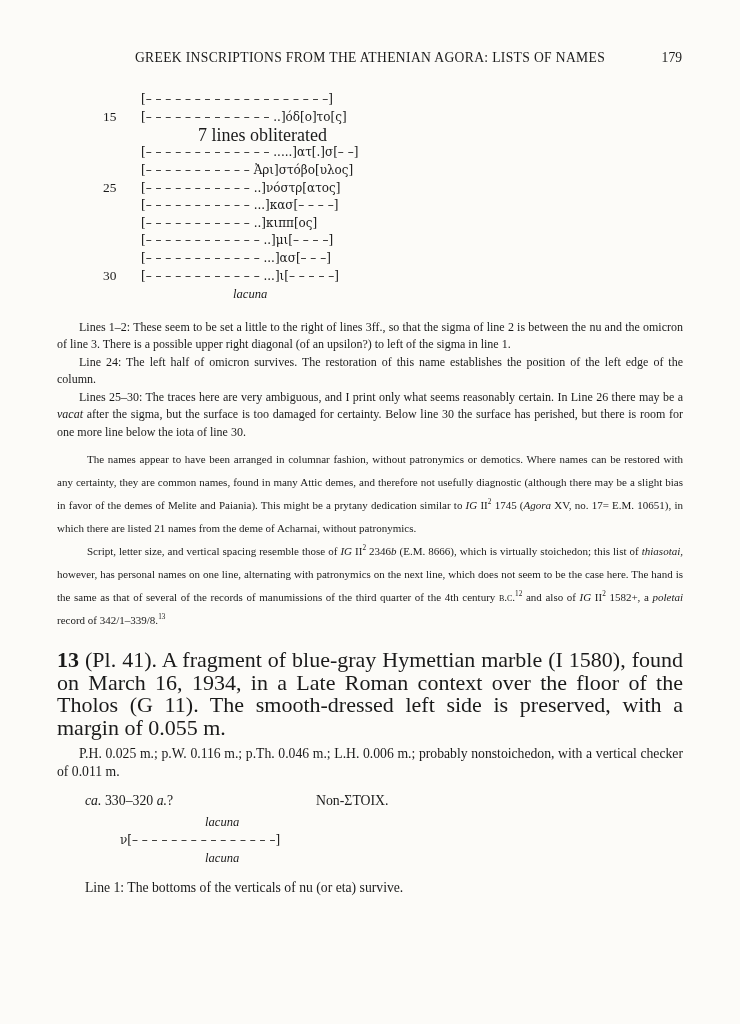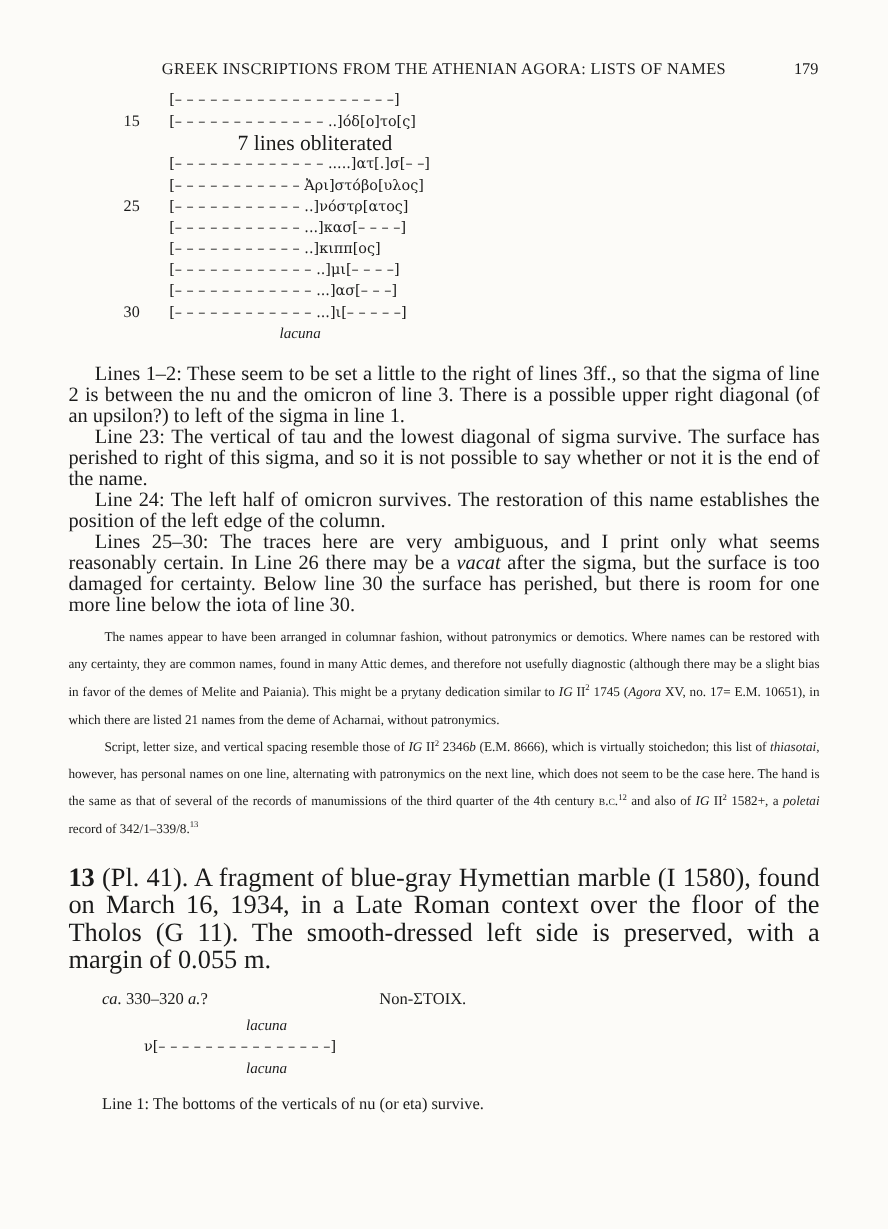--- a/index.html
+++ b/index.html
@@ -5,33 +5,33 @@
   * { box-sizing: border-box; }
   html, body { margin: 0; padding: 0; }
   body {
     width: 740px; height: 1024px; overflow: hidden;
     background: #fcfbf8; color: #1a1a1a;
     font-family: "Liberation Serif", serif;
   }
   .page { width: 626px; margin: 0 auto; padding-top: 50px; position: relative; }
 
   
-  .page-header { position: relative; text-align: center; font-size: 13.6px; letter-spacing: .35px; white-space: nowrap; margin-bottom: 9px; }
+  .page-header { position: relative; text-align: center; font-size: 13.6px; letter-spacing: .35px; white-space: nowrap; margin-bottom: 25px; }
   .page-number { position: absolute; right: 1px; top: 0; letter-spacing: 0; }
 
   
   .inscription { font-size: 13.4px; line-height: 17.4px; }
   .insc-row { display: flex; align-items: baseline; }
   .insc-num { width: 84px; padding-left: 46px; flex: none; }
   .insc-text { white-space: pre; font-family: "DejaVu Serif", "Liberation Serif", serif; font-size: 12px; }
   .insc-note { margin-left: 141px; font-size: 18px; line-height: 17.4px; }
   .insc-lacuna { margin-left: 176px; font-style: italic; font-size: 12.6px; padding-top: 1px; }
 
   
-  .commentary { margin-top: 15px; font-size: 17px; line-height: 17.5px; text-align: justify; }
+  .commentary { margin-top: 15px; font-size: 12px; line-height: 17.5px; text-align: justify; }
   .commentary p { margin: 0; text-indent: 22px; }
 
   
   .body-text { margin-top: 7px; font-size: 11px; line-height: 22.9px; text-align: justify; }
   .body-text p { margin: 0; text-indent: 30px; }
 
   
   .entry { margin-top: 17px; }
   .entry-head { margin: 0; font-size: 22px; line-height: 22.9px; text-align: justify; }
   .meas { margin: 5px 0 0 0; font-size: 13.7px; line-height: 17.5px; text-indent: 22px; text-align: justify; }
@@ -100,32 +100,32 @@
     </div>
     <div class="insc-row">
       <span class="insc-num">30</span>
       <span class="insc-text">[– – – – – – – – – – – – ...]ι[– – – – –]</span>
     </div>
     <div class="insc-lacuna">lacuna</div>
   </section>
 
   <section class="commentary">
     <p>Lines 1–2: These seem to be set a little to the right of lines 3ff., so that the sigma of line 2 is between the nu and the omicron of line 3. There is a possible upper right diagonal (of an upsilon?) to left of the sigma in line 1.</p>
-    <p>Line 23: The vertical of tau and the lowest diagonal of sigma survive. The surface has perished to right of this sigma, and so it is not possible to say whether or not it is the end of the name.</p>
     <p>Line 24: The left half of omicron survives. The restoration of this name establishes the position of the left edge of the column.</p>
     <p><span>Lines 25–30: The traces here are very ambiguous, and I print only what seems reasonably certain. In Line 26 there may be a </span><span class="seg-i">vacat</span><span> after the sigma, but the surface is too damaged for certainty. Below line 30 the surface has perished, but there is room for one more line below the iota of line 30.</span></p>
   </section>
 
   <section class="body-text">
     <p><span>The names appear to have been arranged in columnar fashion, without patronymics or demotics. Where names can be restored with any certainty, they are common names, found in many Attic demes, and therefore not usefully diagnostic (although there may be a slight bias in favor of the demes of Melite and Paiania). This might be a prytany dedication similar to </span><span class="seg-i">IG</span><span> II</span><span class="seg-sup">2</span><span> 1745 (</span><span class="seg-i">Agora</span><span> XV, no. 17= E.M. 10651), in which there are listed 21 names from the deme of Acharnai, without patronymics.</span></p>
     <p><span>Script, letter size, and vertical spacing resemble those of </span><span class="seg-i">IG</span><span> II</span><span class="seg-sup">2</span><span> 2346</span><span class="seg-i">b</span><span> (E.M. 8666), which is virtually stoichedon; this list of </span><span class="seg-i">thiasotai</span><span>, however, has personal names on one line, alternating with patronymics on the next line, which does not seem to be the case here. The hand is the same as that of several of the records of manumissions of the third quarter of the 4th century </span><span class="seg-sc">b.c.</span><span class="seg-sup">12</span><span> and also of </span><span class="seg-i">IG</span><span> II</span><span class="seg-sup">2</span><span> 1582+, a </span><span class="seg-i">poletai</span><span> record of 342/1–339/8.</span><span class="seg-sup">13</span></p>
   </section>
 
   <section class="entry">
     <p class="entry-head"><span class="seg-b">13</span><span> (Pl. 41). A fragment of blue-gray Hymettian marble (I 1580), found on March 16, 1934, in a Late Roman context over the floor of the Tholos (G 11). The smooth-dressed left side is preserved, with a margin of 0.055 m.</span></p>
+    <p class="meas">P.H. 0.025 m.; p.W. 0.116 m.; p.Th. 0.046 m.; L.H. 0.006 m.; probably nonstoichedon, with a vertical checker of 0.011 m.</p>
 
     <div class="date-line">
       <span class="date"><span class="seg-i">ca.</span><span> 330–320 </span><span class="seg-i">a.</span><span>?</span></span>
       <span class="stoich">Non-ΣΤΟΙΧ.</span>
     </div>
 
     <div class="insc2">
       <div class="insc2-lacuna">lacuna</div>
       <div class="insc2-line">ν[– – – – – – – – – – – – – – –]</div>
       <div class="insc2-lacuna">lacuna</div>

